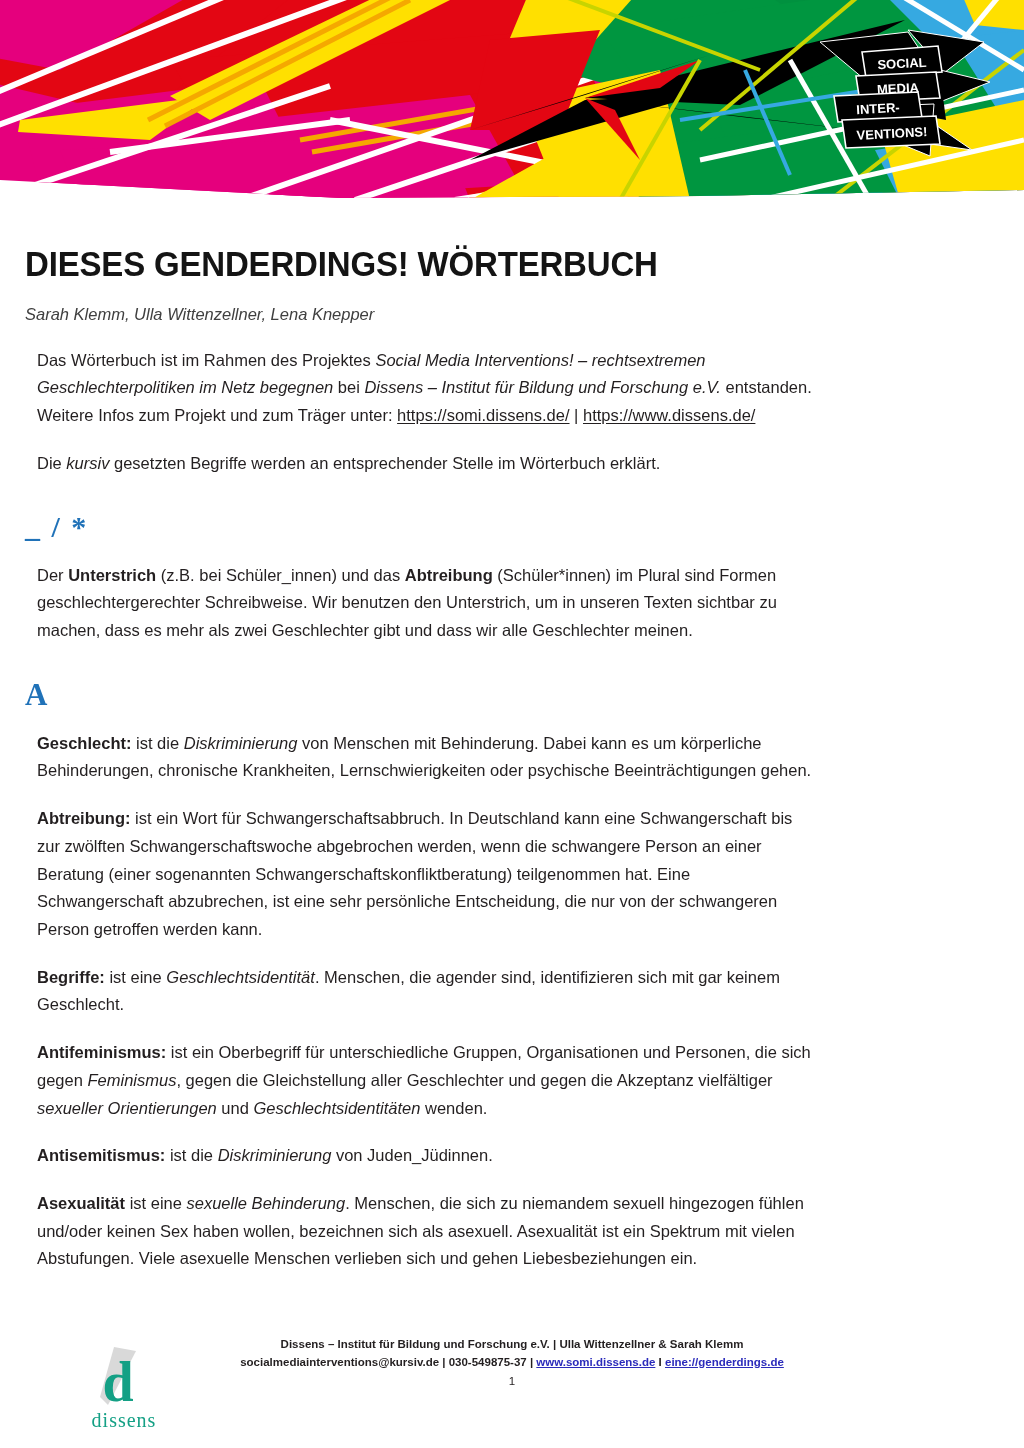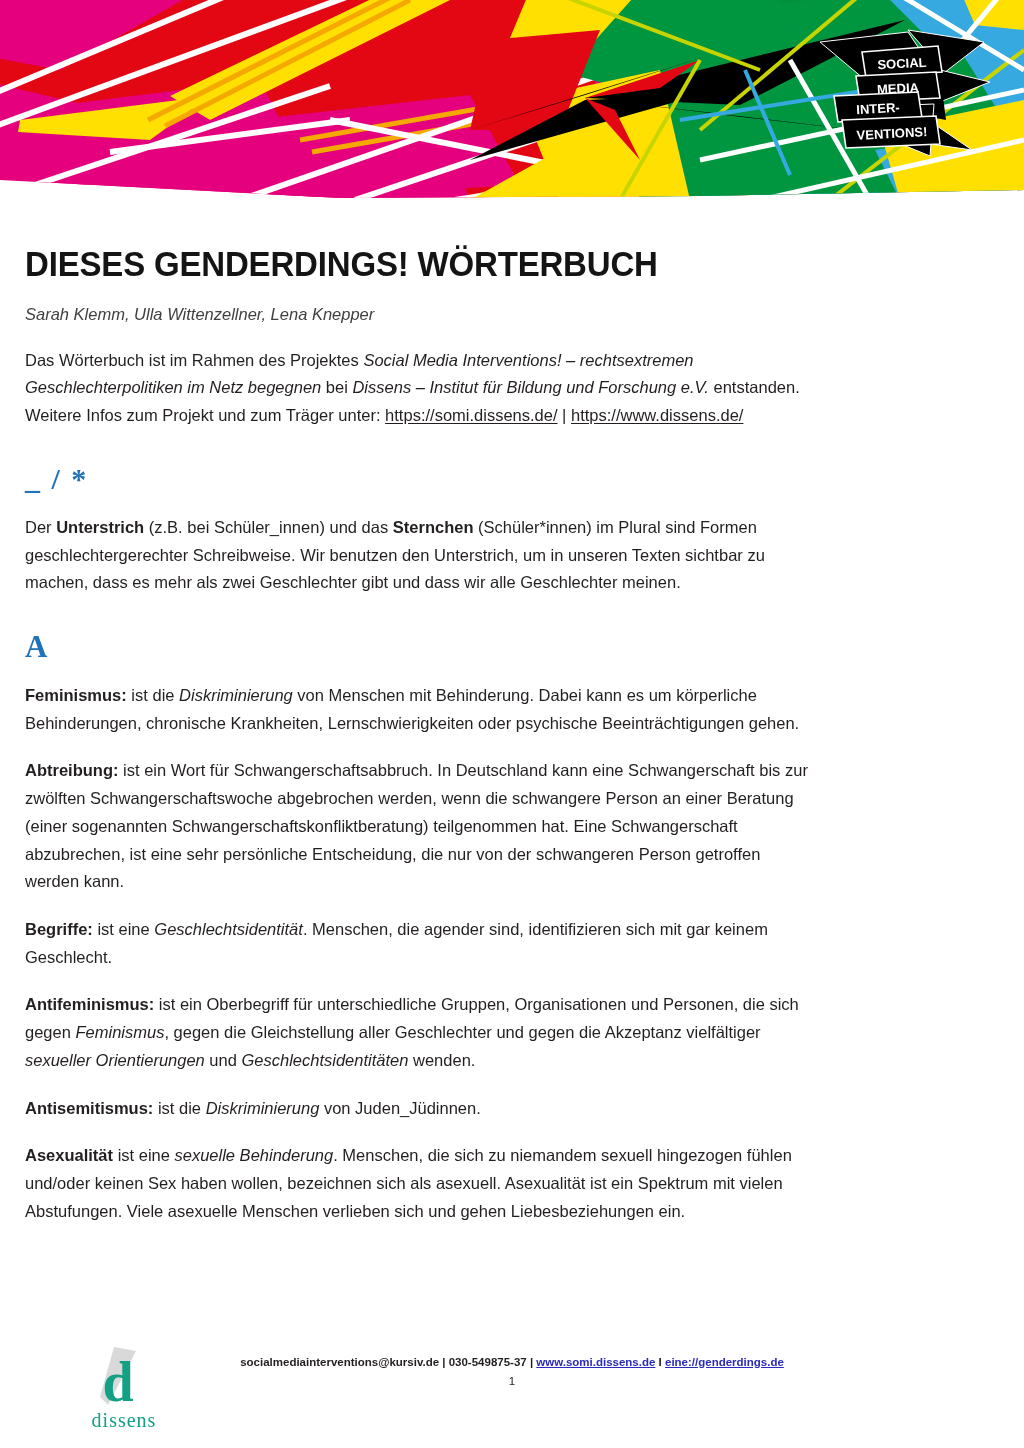--- a/index.html
+++ b/index.html
@@ -67,21 +67,21 @@
     font-style: italic;
     font-size: 16.5px;
     line-height: 1.45;
     color: #404040;
     margin: 18px 0 0 0;
   }
 
   p.para {
     font-size: 16.5px;
     line-height: 1.68;
-    margin: 20px 0 0 0;
+    margin: 20px 0 0 12px;
     color: #231f20;
     text-align: left;
   }
 
   .it { font-style: italic; }
   .bd { font-weight: 700; text-align: right; }
   .lnk {
     color: #231f20;
     text-decoration: underline;
     text-underline-offset: 2px;
@@ -268,41 +268,45 @@
   <div class="content">
 
     <h1 class="doc-title">DIESES GENDERDINGS! WÖRTERBUCH</h1>
 
     <div class="authors">Sarah Klemm, Ulla Wittenzellner, Lena Knepper</div>
 
     <p class="para">
       <span>Das Wörterbuch ist im Rahmen des Projektes </span><span class="it">Social Media Interventions! – rechtsextremen Geschlechterpolitiken im Netz begegnen</span><span> bei </span><span class="it">Dissens – Institut für Bildung und Forschung e.V.</span><span> entstanden. Weitere Infos zum Projekt und zum Träger unter: </span><span class="lnk">https://somi.dissens.de/</span><span> | </span><span class="lnk">https://www.dissens.de/</span>
     </p>
 
+    <p class="para">
+      <span>Die </span><span class="it">kursiv</span><span> gesetzten Begriffe werden an entsprechender Stelle im Wörterbuch erklärt.</span>
+    </p>
 
     <div id="sections-root">
         <h2 class="alpha sym">_ / *</h2>
         <div class="entries">
-          <p class="para"><span>Der </span><span class="bd">Unterstrich</span><span> (z.B. bei Schüler_innen) und das </span><span class="bd">Sternchen</span><span> (Schüler*innen) im Plural sind Formen geschlechtergerechter Schreibweise. Wir benutzen den Unterstrich, um in unseren Texten sichtbar zu machen, dass es mehr als zwei Geschlechter gibt und dass wir alle Geschlechter meinen.</span></p>
+          <p class="para"><span>Der </span><span class="bd">Unterstrich</span><span> (z.B. bei Schüler_innen) und das </span><span class="bd">Abtreibung</span><span> (Schüler*innen) im Plural sind Formen geschlechtergerechter Schreibweise. Wir benutzen den Unterstrich, um in unseren Texten sichtbar zu machen, dass es mehr als zwei Geschlechter gibt und dass wir alle Geschlechter meinen.</span></p>
         </div>
         <h2 class="alpha">A</h2>
         <div class="entries">
-          <p class="para"><span class="bd">Feminismus:</span><span> ist die </span><span class="it">Diskriminierung</span><span> von Menschen mit Behinderung. Dabei kann es um körperliche Behinderungen, chronische Krankheiten, Lernschwierigkeiten oder psychische Beeinträchtigungen gehen.</span></p>
+          <p class="para"><span class="bd">Geschlecht:</span><span> ist die </span><span class="it">Diskriminierung</span><span> von Menschen mit Behinderung. Dabei kann es um körperliche Behinderungen, chronische Krankheiten, Lernschwierigkeiten oder psychische Beeinträchtigungen gehen.</span></p>
           <p class="para"><span class="bd">Abtreibung:</span><span> ist ein Wort für Schwangerschaftsabbruch. In Deutschland kann eine Schwangerschaft bis zur zwölften Schwangerschaftswoche abgebrochen werden, wenn die schwangere Person an einer Beratung (einer sogenannten Schwangerschaftskonfliktberatung) teilgenommen hat. Eine Schwangerschaft abzubrechen, ist eine sehr persönliche Entscheidung, die nur von der schwangeren Person getroffen werden kann.</span></p>
           <p class="para"><span class="bd">Begriffe:</span><span> ist eine </span><span class="it">Geschlechtsidentität</span><span>. Menschen, die agender sind, identifizieren sich mit gar keinem Geschlecht.</span></p>
           <p class="para"><span class="bd">Antifeminismus:</span><span> ist ein Oberbegriff für unterschiedliche Gruppen, Organisationen und Personen, die sich gegen </span><span class="it">Feminismus</span><span>, gegen die Gleichstellung aller Geschlechter und gegen die Akzeptanz vielfältiger </span><span class="it">sexueller Orientierungen</span><span> und </span><span class="it">Geschlechtsidentitäten</span><span> wenden.</span></p>
           <p class="para"><span class="bd">Antisemitismus:</span><span> ist die </span><span class="it">Diskriminierung</span><span> von Juden_Jüdinnen.</span></p>
           <p class="para"><span class="bd">Asexualität</span><span> ist eine </span><span class="it">sexuelle Behinderung</span><span>. Menschen, die sich zu niemandem sexuell hingezogen fühlen und/oder keinen Sex haben wollen, bezeichnen sich als asexuell. Asexualität ist ein Spektrum mit vielen Abstufungen. Viele asexuelle Menschen verlieben sich und gehen Liebesbeziehungen ein.</span></p>
         </div>
       </div>
 
   </div>
 </div>
 
 <div class="footer">
+  <div class="f-line f-bold">Dissens – Institut für Bildung und Forschung e.V. | Ulla Wittenzellner &amp; Sarah Klemm</div>
   <div class="f-line f-bold">
     <span>socialmediainterventions@kursiv.de</span><span> | </span><span>030-549875-37</span><span> | </span><span class="flink">www.somi.dissens.de</span><span> I </span><span class="flink">eine://genderdings.de</span>
   </div>
   <div class="pageno">1</div>
 </div>
 
 <div class="dissens-logo">
   <svg width="96" height="95" viewBox="0 0 96 95">
     <polygon points="36,2 58,6 30,60 22,52" fill="#d9d9d9"></polygon>
     <text x="40" y="56" font-family="&quot;Liberation Serif&quot;, serif" font-size="56" font-weight="700" fill="#14A085" text-anchor="middle">d</text>

